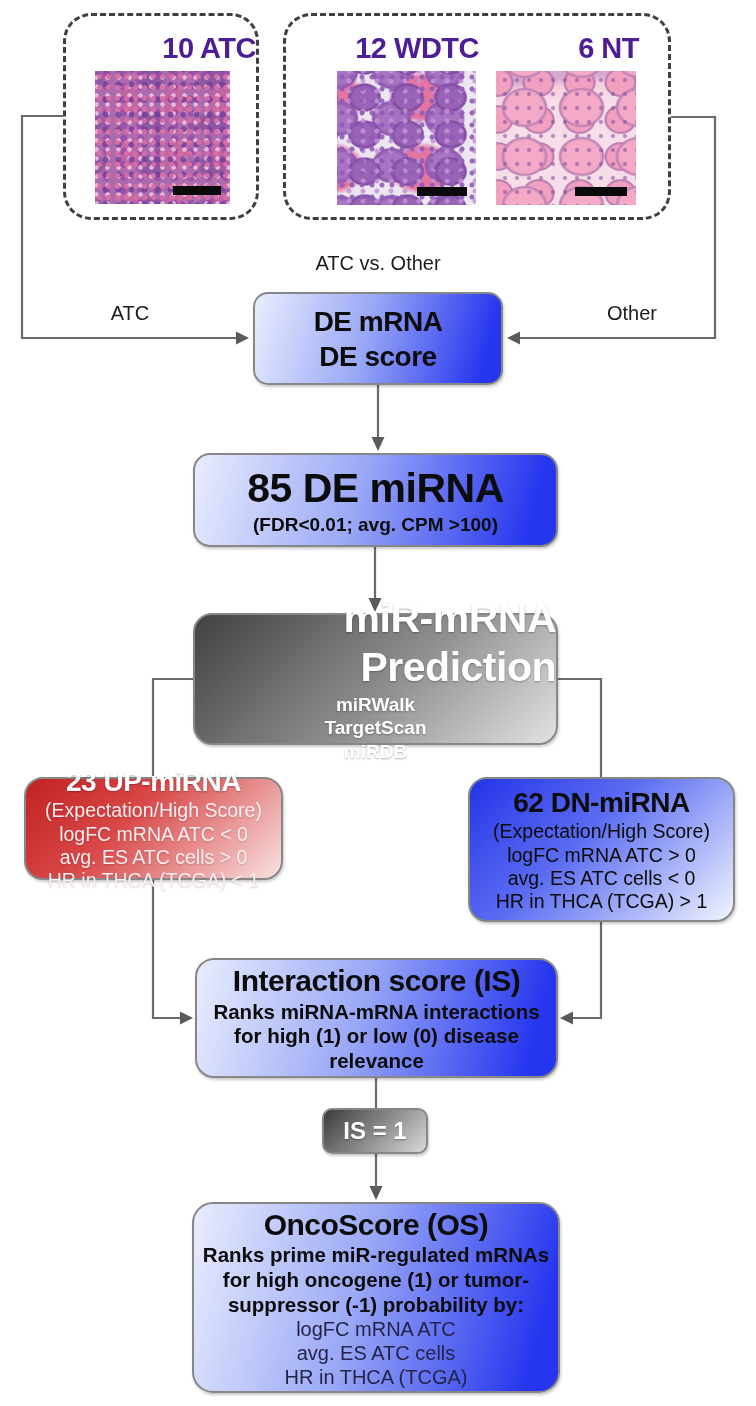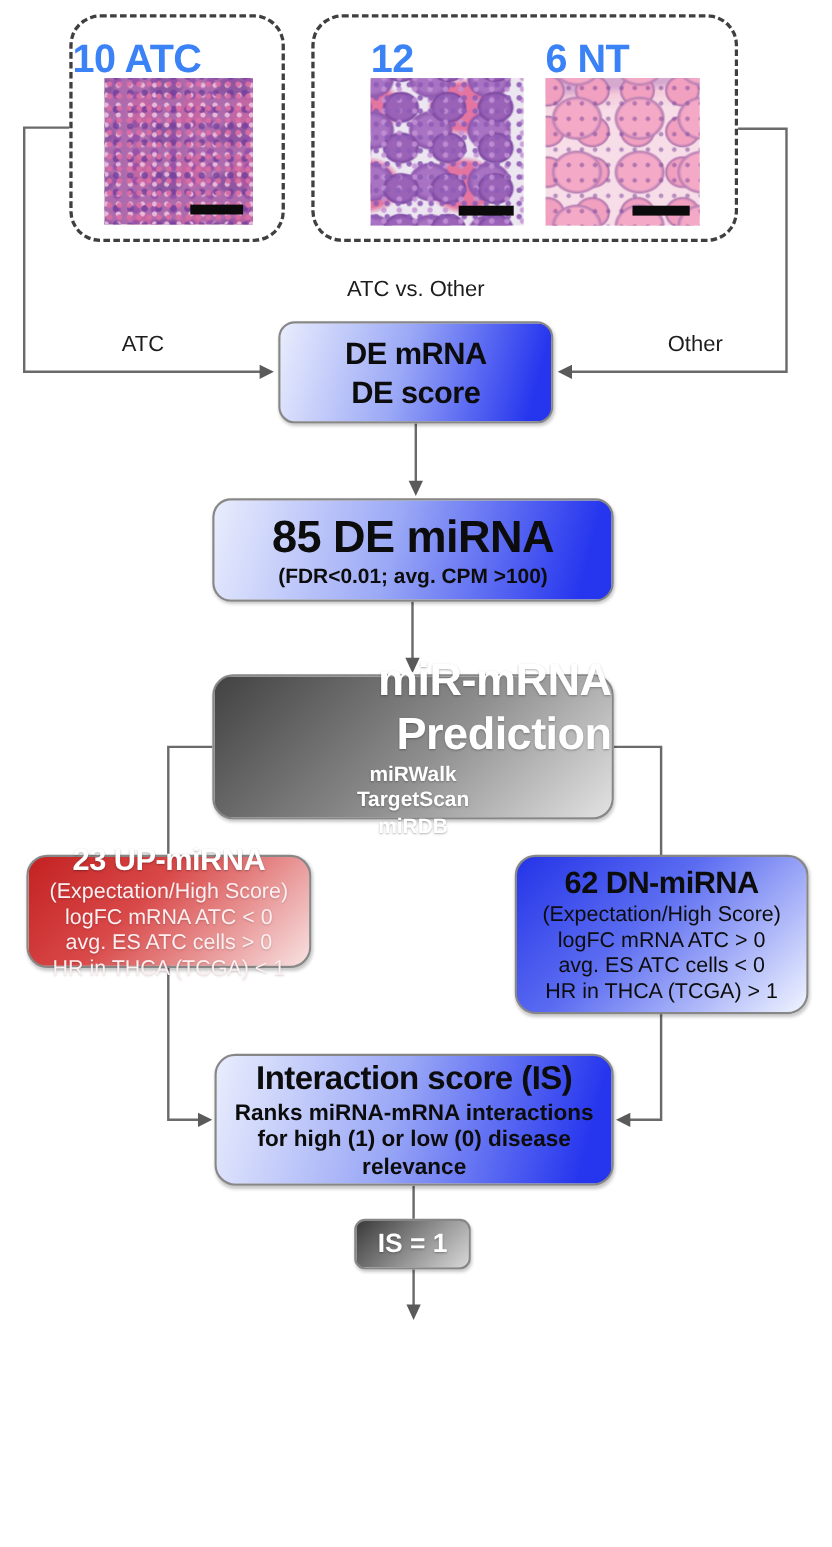--- a/index.html
+++ b/index.html
@@ -2,21 +2,21 @@
 <html><head>
 <meta charset="utf-8">
 <style>
   html,body{margin:0;padding:0;background:#ffffff;}
   body{font-family:"Liberation Sans", sans-serif;}
   .canvas{position:relative;width:756px;height:1406px;background:#ffffff;overflow:hidden;}
   .connectors{position:absolute;left:0;top:0;z-index:1;}
 
   
   .dashed-group{position:absolute;box-sizing:border-box;border:3px dashed #3f3f3f;border-radius:28px;background:#ffffff;z-index:2;}
-  .group-label{position:absolute;top:16px;text-align:left;font-weight:bold;font-size:36px;color:#3b82f6;letter-spacing:-0.5px;}
+  .group-label{position:absolute;top:16px;text-align:right;font-weight:bold;font-size:29px;color:#4c1d95;letter-spacing:-0.5px;}
 
   
   .hist{position:absolute;overflow:hidden;}
   .img-atc{
     background-color:#ad6bae;
     background-image:
       radial-gradient(circle, rgba(219,109,163,.95) 0 2px, rgba(219,109,163,0) 3px),
       radial-gradient(circle, rgba(116,64,156,.85) 0 2.5px, rgba(116,64,156,0) 3.5px),
       radial-gradient(circle, rgba(238,193,223,.9) 0 1.8px, rgba(238,193,223,0) 2.8px),
       radial-gradient(circle, rgba(148,78,168,.85) 0 3px, rgba(148,78,168,0) 4.2px),
@@ -157,14 +157,23 @@
     <div class="title-lg t-dark" style="font-size:30px;">Interaction score (IS)</div>
     <div class="body-bold t-dark">Ranks miRNA-mRNA interactions</div>
     <div class="body-bold t-dark">for high (1) or low (0) disease</div>
     <div class="body-bold t-dark">relevance</div>
   </div>
 
   <div class="fbox grad-is" style="left:322px;top:1108px;width:106px;height:46px;border-radius:10px;">
     <div class="t-white" style="font-weight:bold;font-size:24px;">IS = 1</div>
   </div>
 
+  <div class="fbox grad-blue" style="left:192px;top:1202px;width:368px;height:191px;border-radius:21px;">
+    <div class="title-lg t-dark" style="font-size:30px;">OncoScore (OS)</div>
+    <div class="body-bold t-dark">Ranks prime miR-regulated mRNAs</div>
+    <div class="body-bold t-dark">for high oncogene (1) or tumor-</div>
+    <div class="body-bold t-dark">suppressor (-1) probability by:</div>
+    <div class="body-reg t-navy">logFC mRNA ATC</div>
+    <div class="body-reg t-navy">avg. ES ATC cells</div>
+    <div class="body-reg t-navy">HR in THCA (TCGA)</div>
+  </div>
 
 </div>
 
 </body></html>

